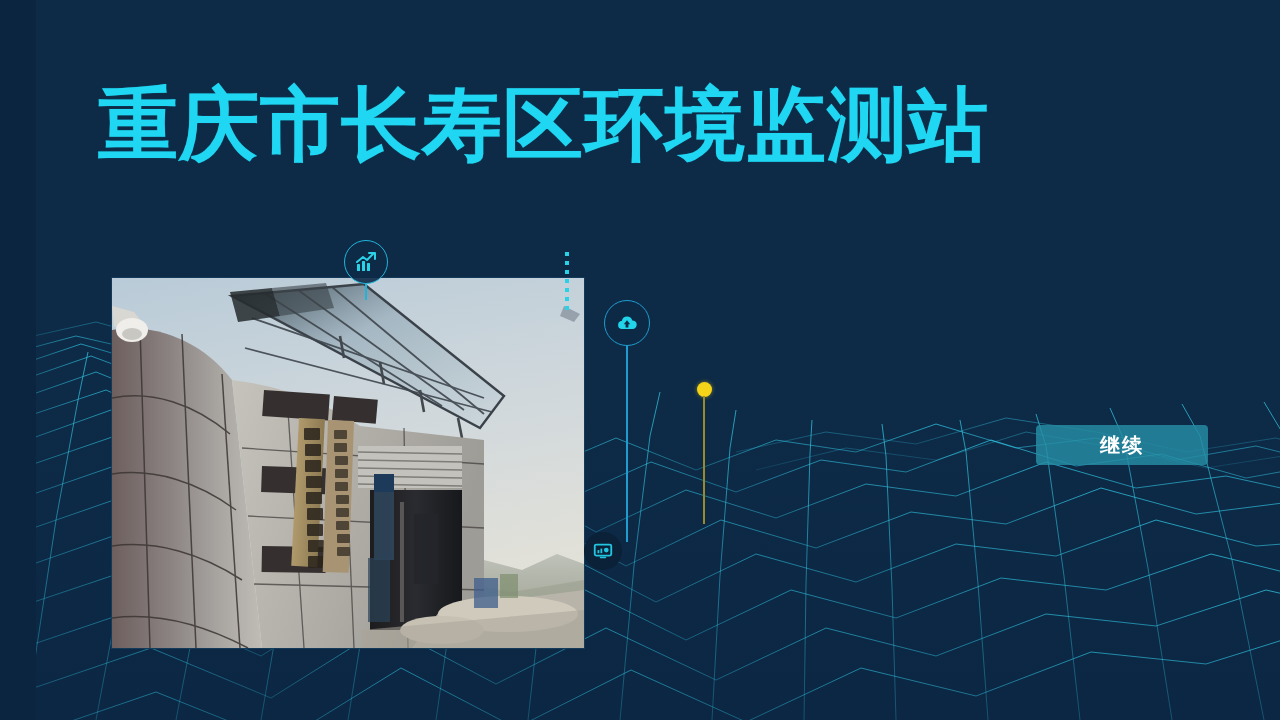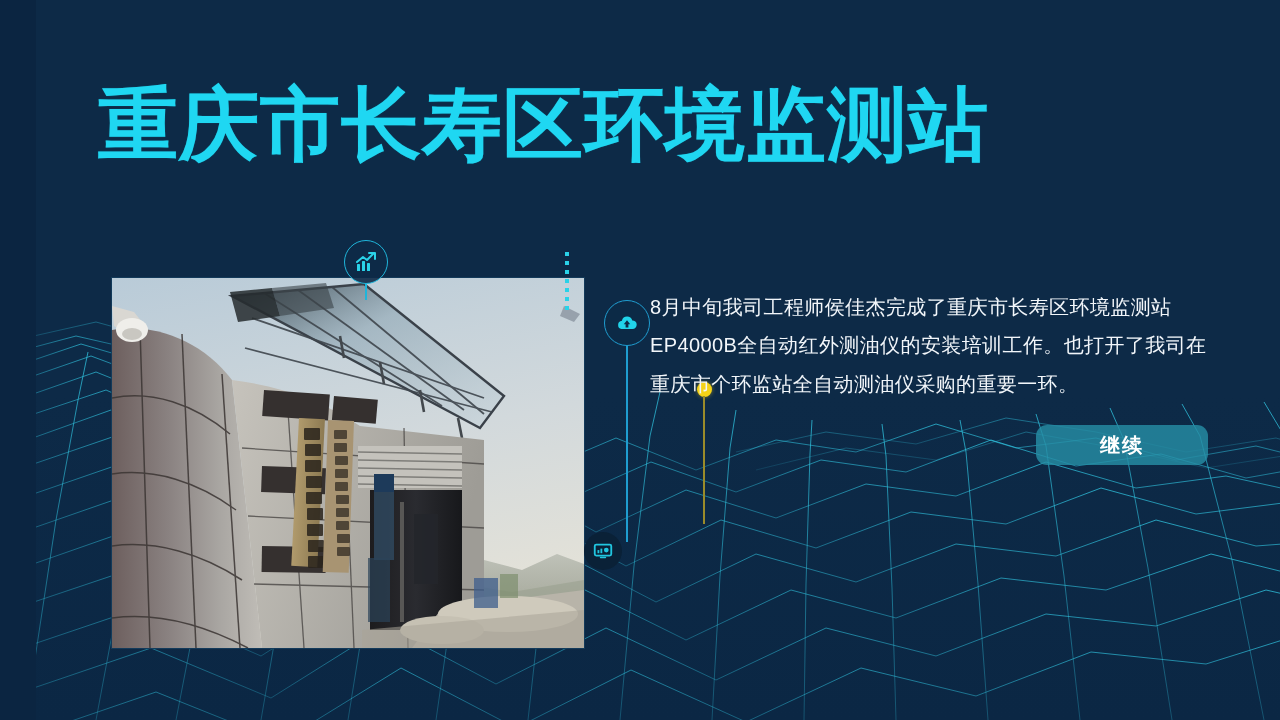--- a/index.html
+++ b/index.html
@@ -92,21 +92,21 @@
     color:#f2f6fa;
     font-size:20px;
     line-height:1.92;
     letter-spacing:.4px;
     text-align:left;
   }
 
   
   #continue-button{
     position:absolute;left:1000px;top:425px;width:172px;height:40px;
-    border:none;border-radius:11px;
+    border:none;border-radius:4px;
     background:rgba(38,141,165,.82);
     color:#ffffff;
     font-family:"Liberation Sans","DejaVu Sans",sans-serif;
     font-size:20px;font-weight:700;letter-spacing:2px;
     cursor:pointer;
     display:flex;align-items:center;justify-content:center;
   }
 </style>
 </head>
 <body>
@@ -350,19 +350,16 @@
   <div class="node-circle" id="monitor-node">
     <svg width="22" height="22" viewBox="0 0 24 24" aria-hidden="true">
       <rect x="3" y="5" width="18" height="12" rx="1.6" fill="none" stroke="#21c6e0" stroke-width="2"></rect>
       <rect x="6" y="11" width="2" height="3.4" fill="#21c6e0"></rect>
       <rect x="9.2" y="9.4" width="2" height="5" fill="#21c6e0"></rect>
       <circle cx="15.6" cy="11" r="2.6" fill="#21c6e0"></circle>
       <rect x="8.5" y="18.2" width="7" height="1.8" rx="0.8" fill="#21c6e0"></rect>
     </svg>
   </div>
 
-  <div id="body-block">
-    <p id="body-text">8月中旬我司工程师侯佳杰完成了重庆市长寿区环境监测站EP4000B全自动红外测油仪的安装培训工作。也打开了我司在重庆市个环监站全自动测油仪采购的重要一环。</p>
-  </div>
 
   <button id="continue-button">继续</button>
 
 </div>
 
 </body></html>

